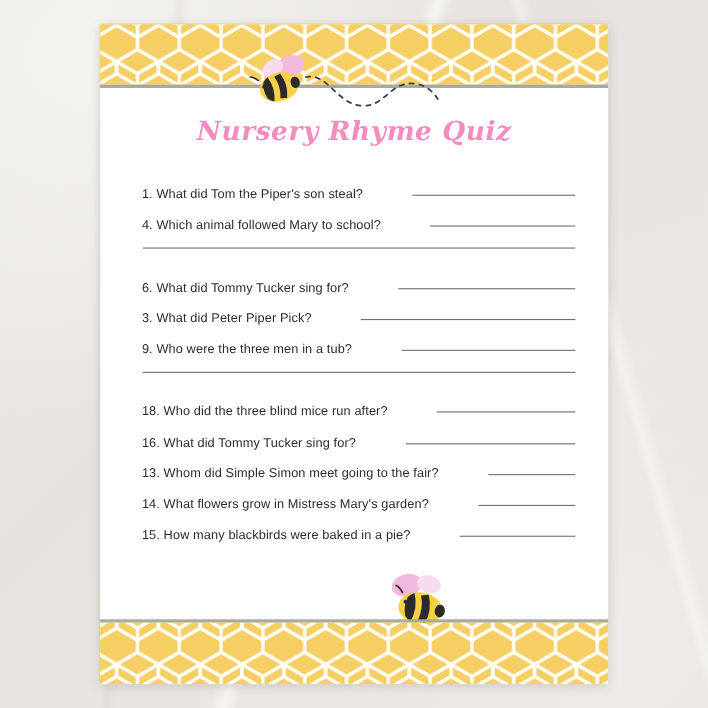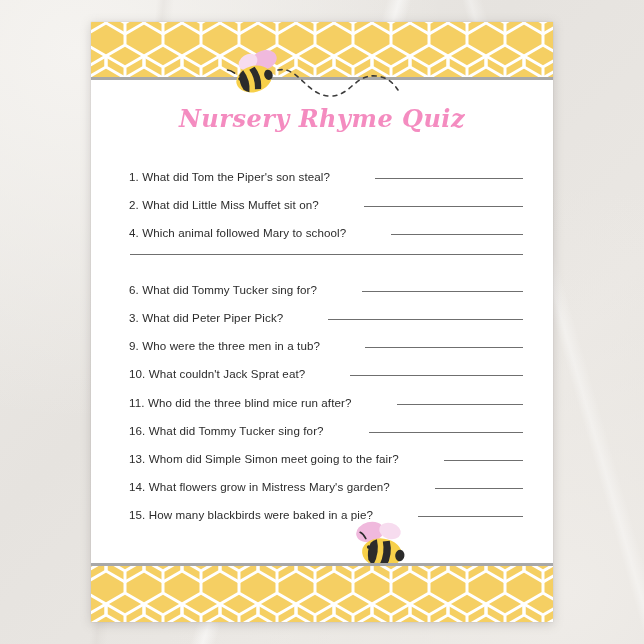--- a/index.html
+++ b/index.html
@@ -159,48 +159,43 @@
   </svg>
 
   <div id="title">Nursery Rhyme Quiz</div>
 
   <div id="questions">
     <div class="q-row">
         <span class="q-text">1. What did Tom the Piper's son steal?</span>
         <span class="q-line"></span>
       </div>
     <div class="q-row">
-        <span class="q-text">2. What did Little Miss Muffet sit on?</span>
-        <span class="q-line"></span>
-      </div>
-    <div class="q-row">
         <span class="q-text">4. Which animal followed Mary to school?</span>
         <span class="q-line"></span>
       </div>
     <div class="q-row">
         <span class="q-line"></span>
       </div>
     <div class="q-row">
         <span class="q-text">6. What did Tommy Tucker sing for?</span>
         <span class="q-line"></span>
       </div>
     <div class="q-row">
         <span class="q-text">3. What did Peter Piper Pick?</span>
         <span class="q-line"></span>
       </div>
     <div class="q-row">
         <span class="q-text">9. Who were the three men in a tub?</span>
         <span class="q-line"></span>
       </div>
     <div class="q-row">
-        <span class="q-text">10. What couldn't Jack Sprat eat?</span>
-        <span class="q-line"></span>
-      </div>
-    <div class="q-row">
-        <span class="q-text">11. Who did the three blind mice run after?</span>
+        <span class="q-line"></span>
+      </div>
+    <div class="q-row">
+        <span class="q-text">18. Who did the three blind mice run after?</span>
         <span class="q-line"></span>
       </div>
     <div class="q-row">
         <span class="q-text">16. What did Tommy Tucker sing for?</span>
         <span class="q-line"></span>
       </div>
     <div class="q-row">
         <span class="q-text">13. Whom did Simple Simon meet going to the fair?</span>
         <span class="q-line"></span>
       </div>

